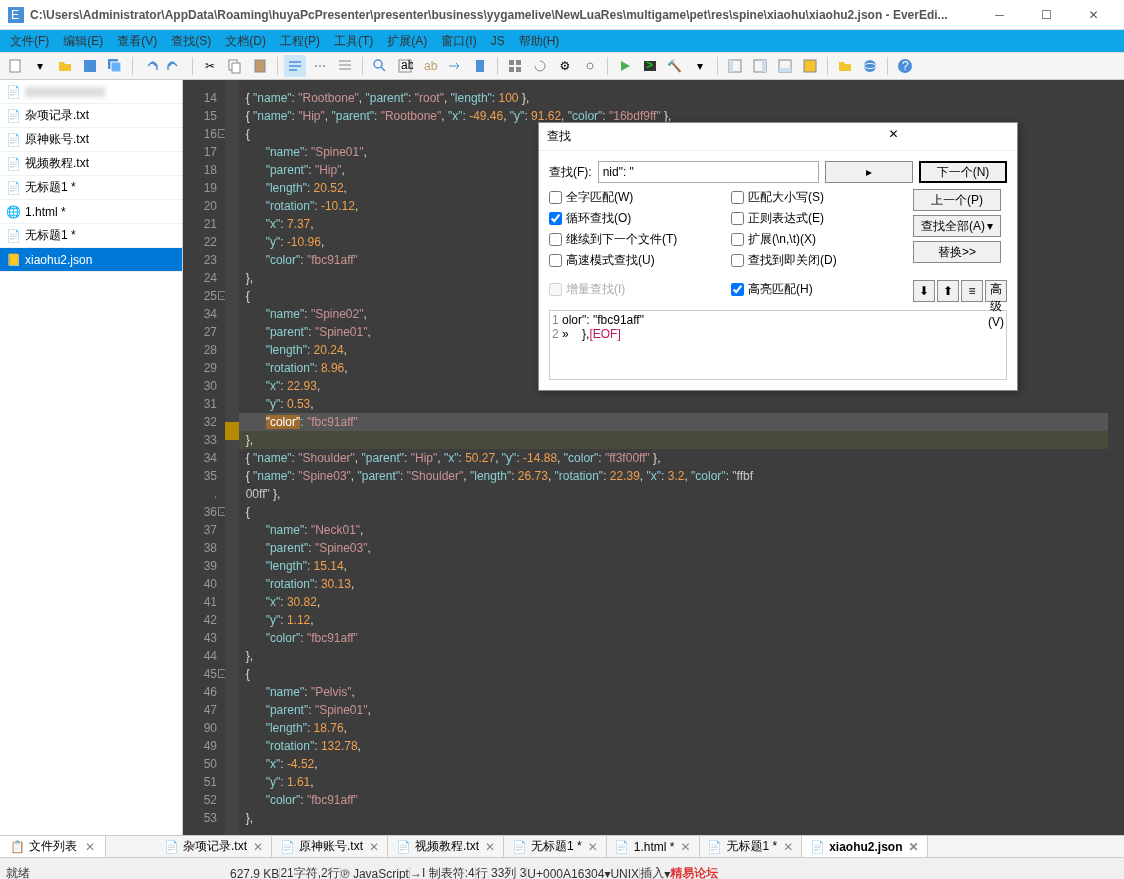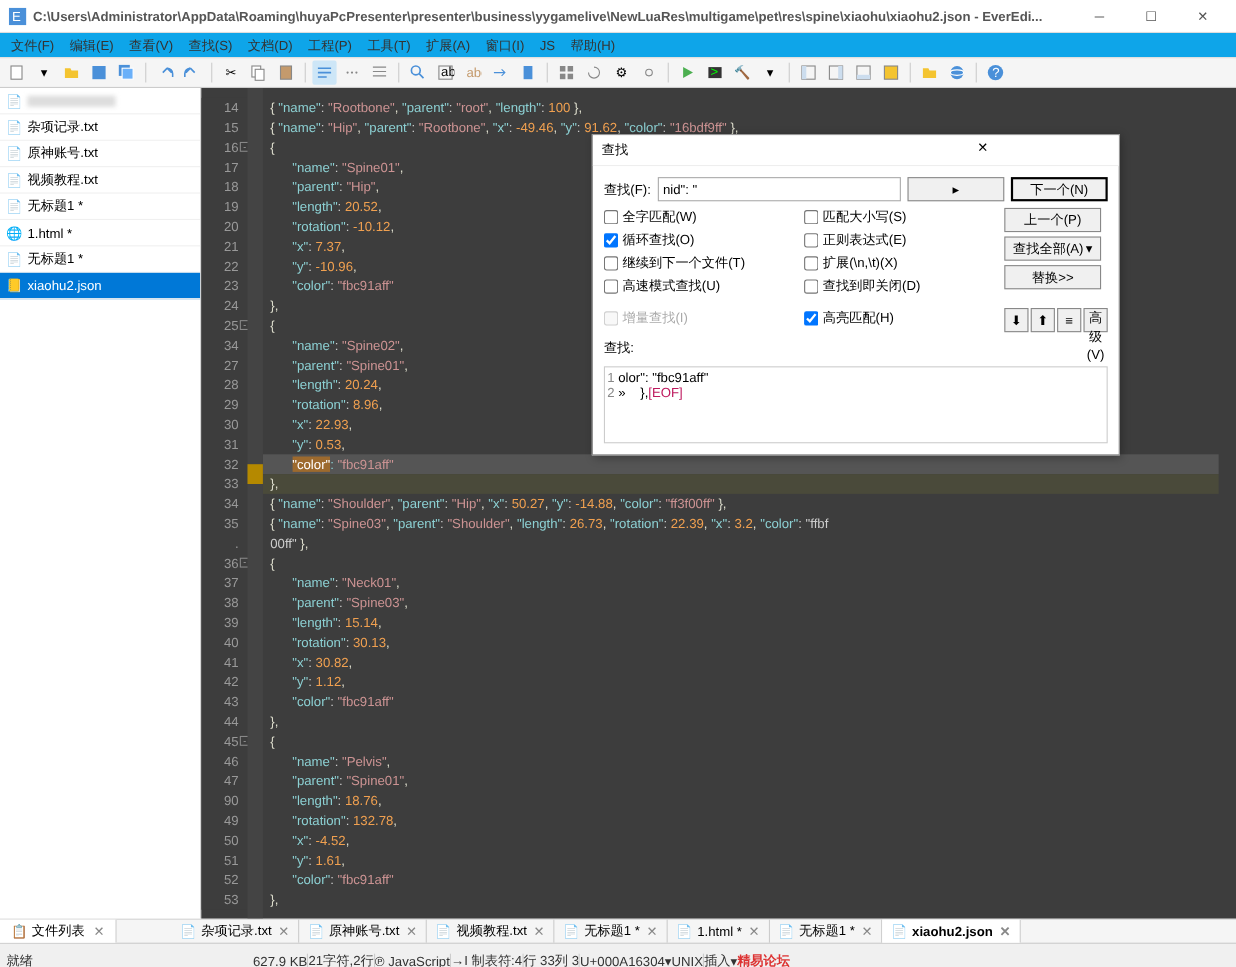--- a/index.html
+++ b/index.html
@@ -429,21 +429,20 @@
         <button class="find-btn">替换&gt;&gt;</button>
         <div style="flex:1"></div>
         <div style="display:flex;gap:2px">
           <button class="find-btn" style="width:22px">⬇</button>
           <button class="find-btn" style="width:22px">⬆</button>
           <button class="find-btn" style="width:22px">≡</button>
           <button class="find-btn" style="flex:1">高级(V)</button>
         </div>
       </div>
     </div>
-    <div style="margin-top:6px">查找:</div>
     <div class="find-results">
       <div><span style="color:#888">1 </span><span>olor": "fbc91aff"</span></div>
       <div><span style="color:#888">2 </span>» &nbsp;&nbsp;&nbsp;<span>},</span><span style="color:#be185d">[EOF]</span></div>
     </div>
   </div>
 </div>
 
 <div class="tabbar-bottom">
   <div class="bot-panel-tab">
     <span>📋</span>

